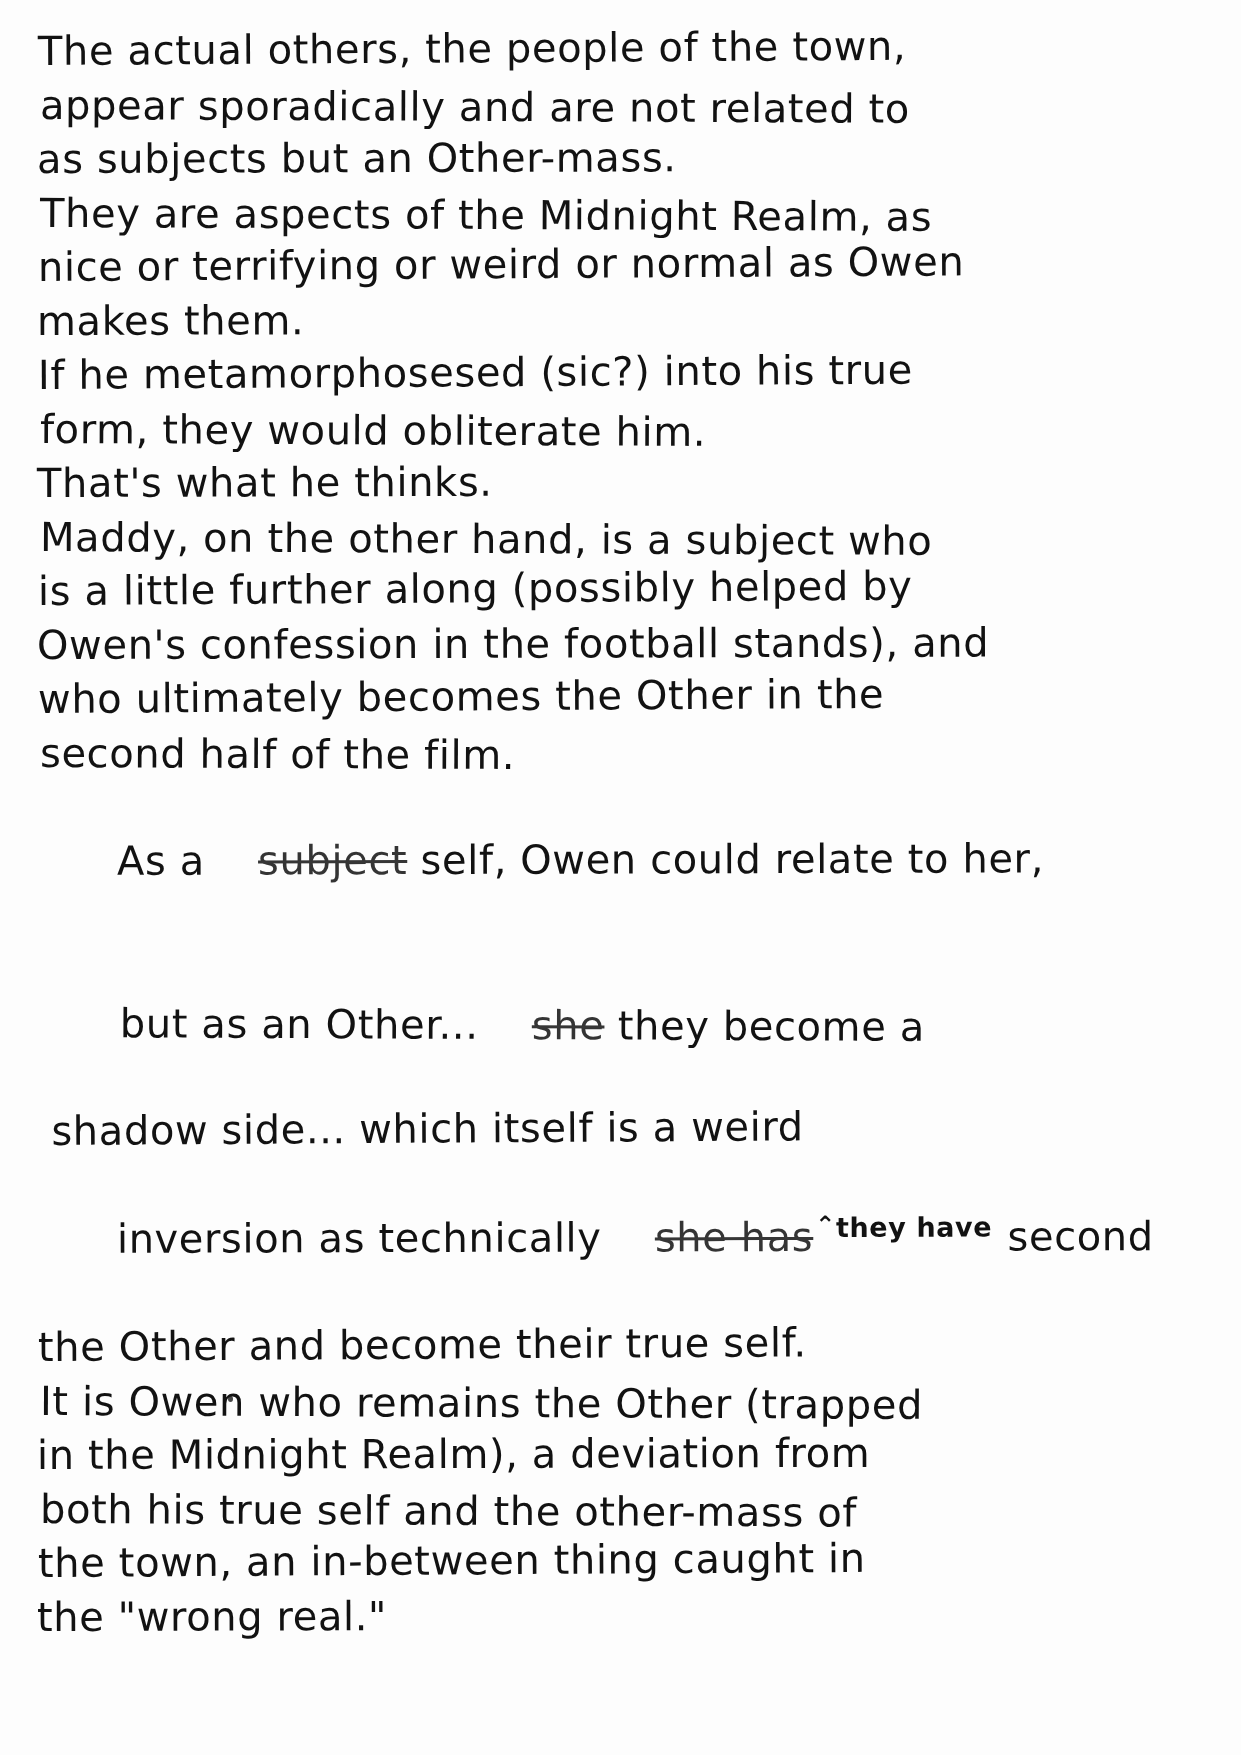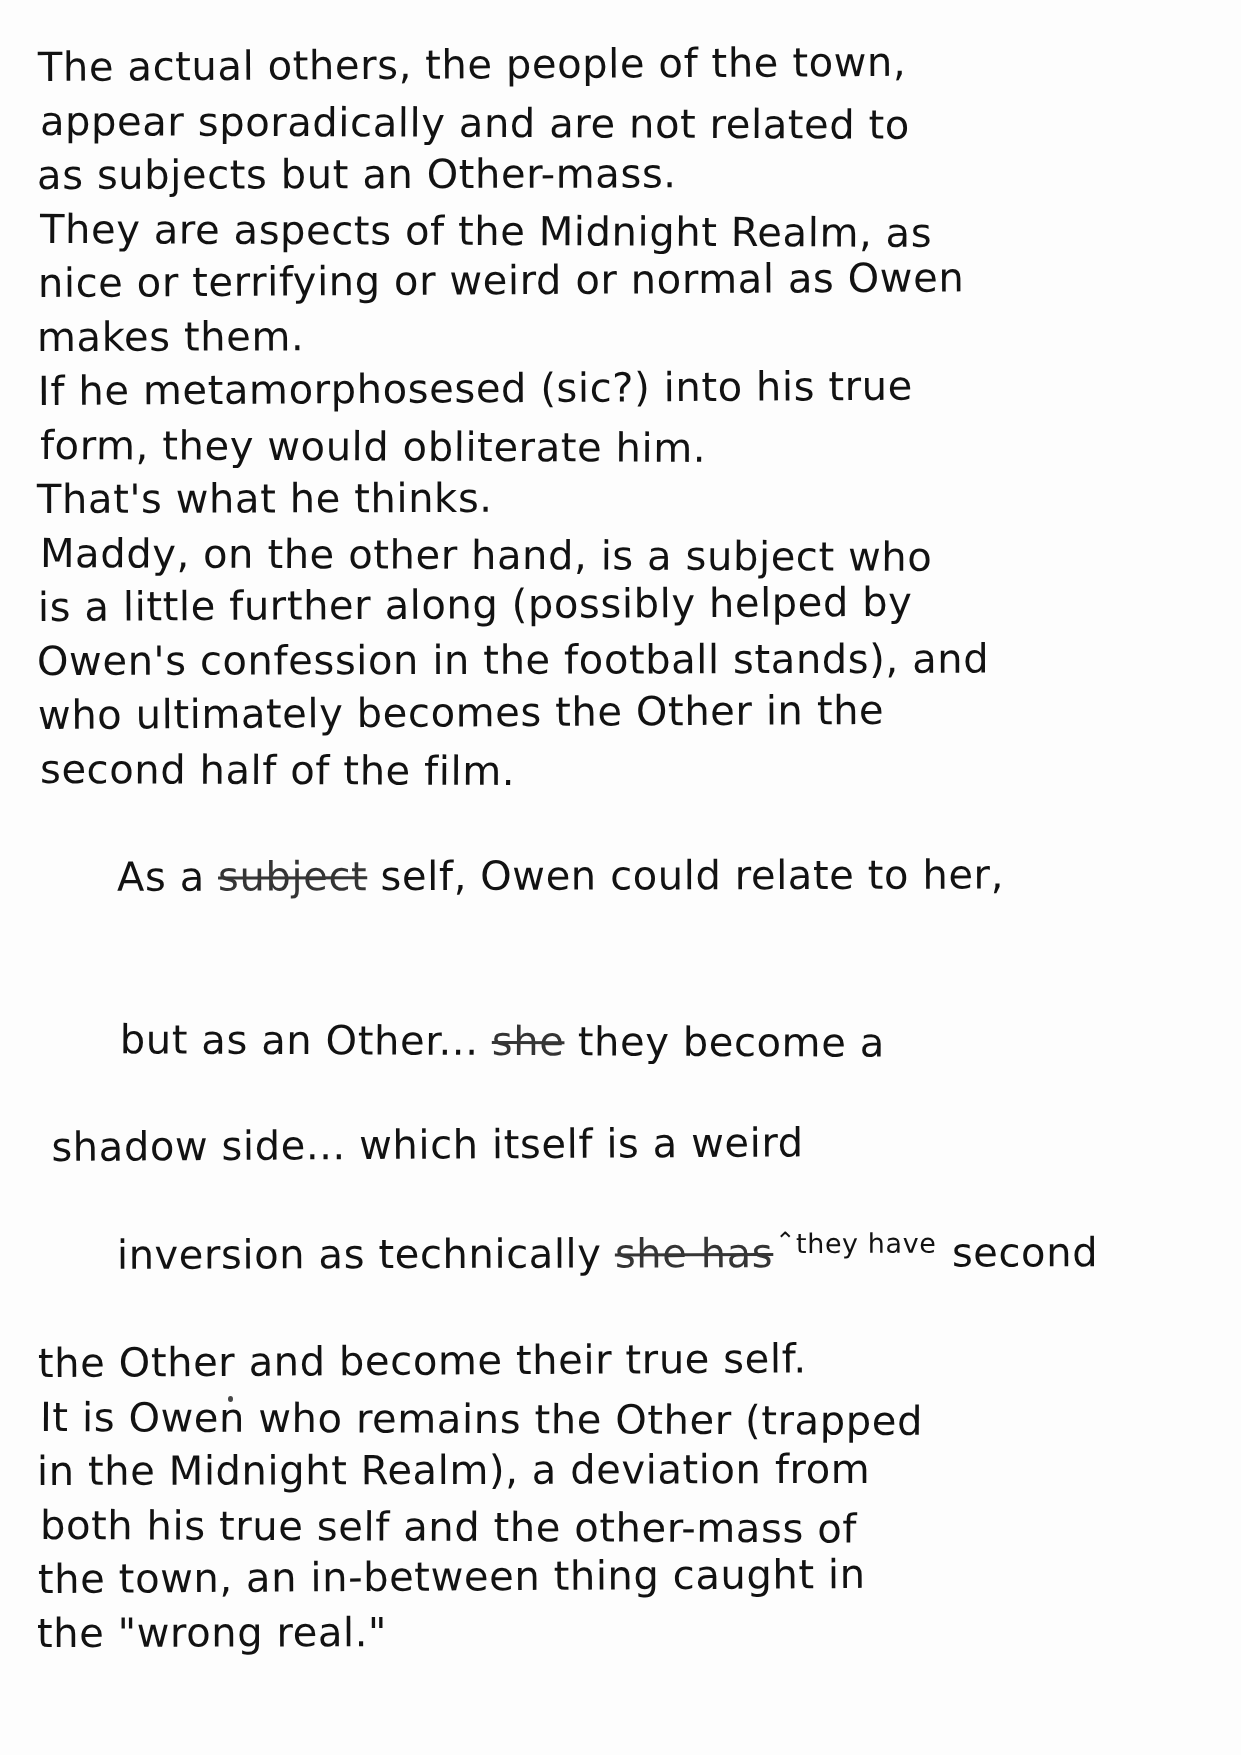--- a/index.html
+++ b/index.html
@@ -18,21 +18,21 @@
   #page {
     position: absolute;
     inset: 0;
     background: #fdfdfd;
   }
 
   
   #note {
     position: absolute;
     left: 38px;
-    top: 40px;
+    top: 24px;
     width: 1130px;
   }
 
   .line {
     position: relative;
     color: #121212;
     font-family: "DejaVu Sans", sans-serif;
     font-size: 40px;
     line-height: 54px;
     letter-spacing: 0.6px;
@@ -44,29 +44,31 @@
   
   .line:nth-child(odd)  { transform: rotate(-0.35deg); }
   .line:nth-child(even) { transform: rotate(0.25deg) translateX(2px); }
   .line:nth-child(3n)   { transform: rotate(-0.15deg) translateX(-1px); }
 
   .strike {
     text-decoration: line-through;
     text-decoration-thickness: 3px;
     text-decoration-color: #141414;
     opacity: 0.85;
+    margin-left: 40px;
   }
 
   .insert {
     position: relative;
     display: inline-block;
     font-size: 27px;
     line-height: 1;
     vertical-align: 14px;
     margin: 0 2px;
+    font-weight: bold;
   }
 
   .caret {
     display: inline-block;
     font-size: 24px;
     vertical-align: 4px;
   }
 
   
   #pen-dot {

